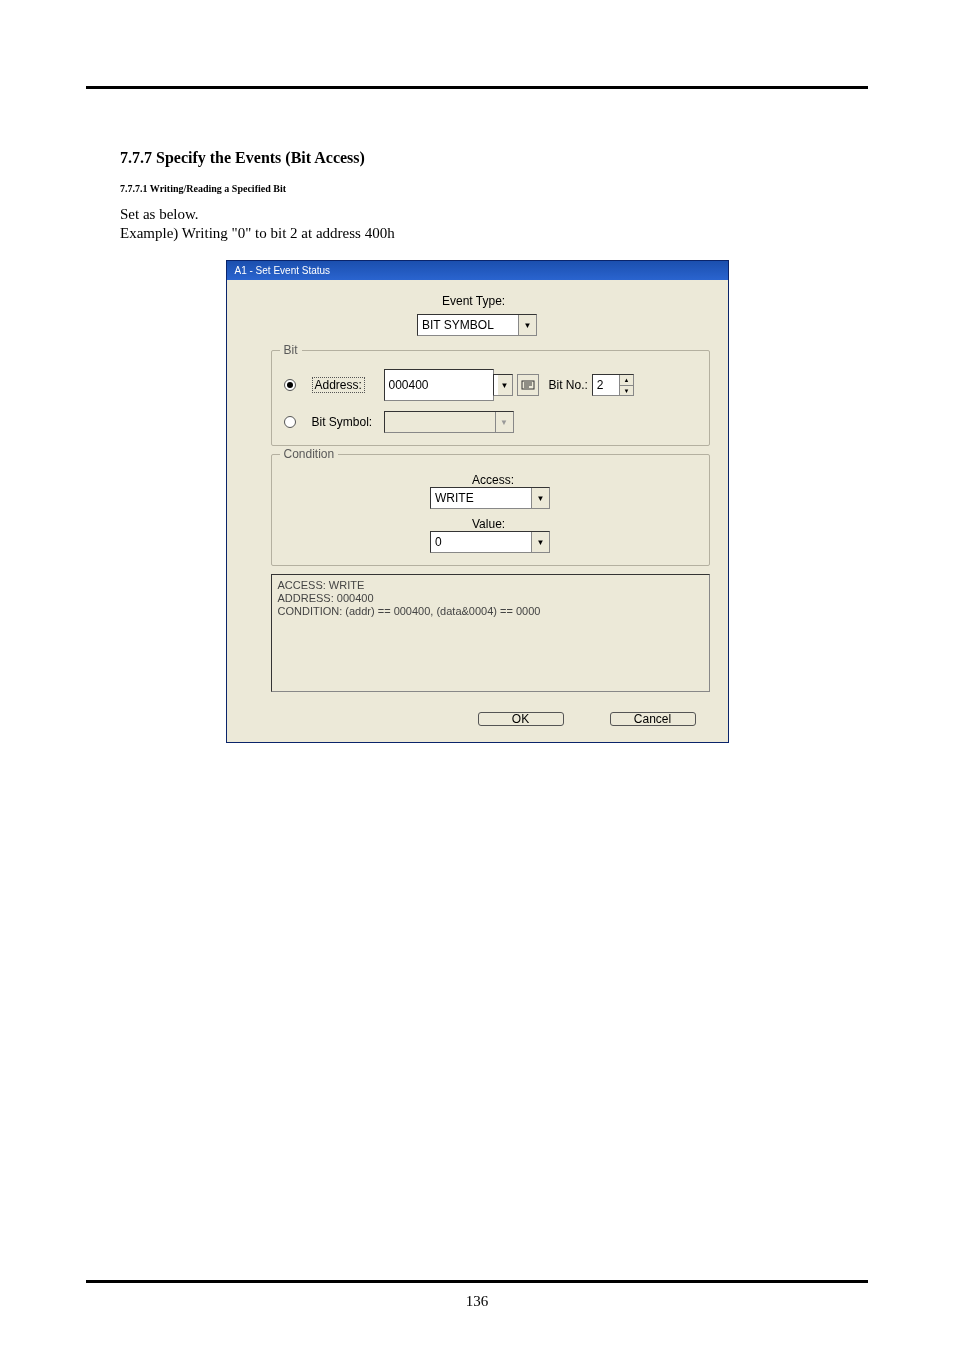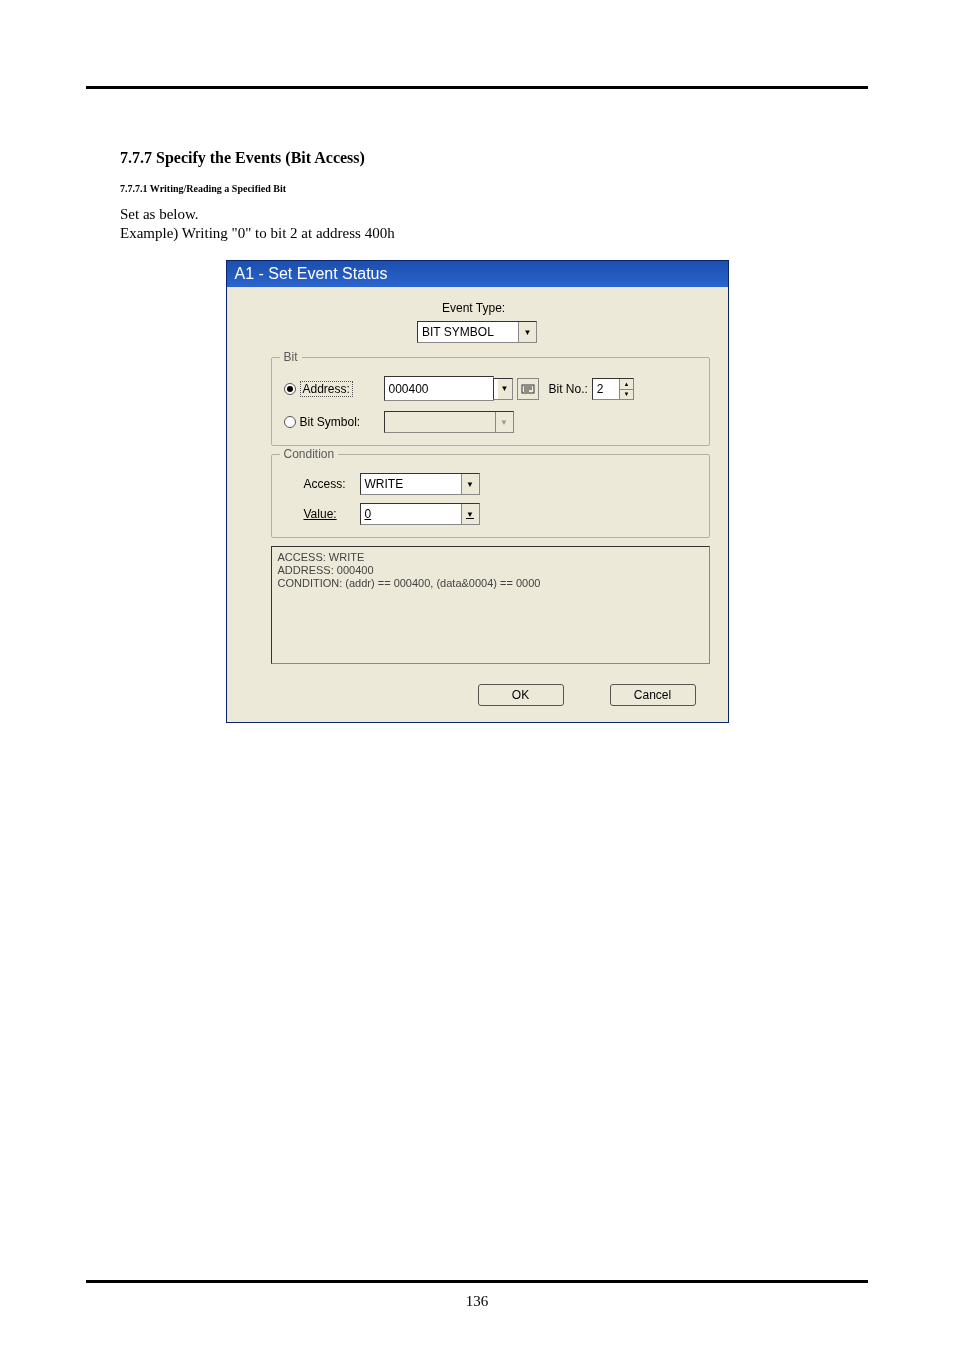--- a/index.html
+++ b/index.html
@@ -46,21 +46,21 @@
     font-family: Tahoma, Arial, sans-serif;
     font-size: 12px;
     color: #000;
     background: #ece9d8;
     border: 1px solid #0a246a;
   }
   .titlebar {
     background: linear-gradient(#1b4fae,#2a64cf);
     color: #fff;
     padding: 4px 8px;
-    font-size: 16px;
+    font-size: 10px;
   }
   .dialog-body {
     padding: 14px 18px 16px 18px;
   }
   .row { display: flex; align-items: center; gap: 6px; }
   .event-type-row { margin-bottom: 14px; flex-direction: column; }
   .field-label { min-width: 70px; }
   .combo {
     display: inline-flex;
     align-items: center;
@@ -96,29 +96,29 @@
     top: -18px;
     left: -4px;
     background: #ece9d8;
     display: inline-block;
     padding: 0 4px;
     color: #5a5a5a;
     height: 14px;
     margin-bottom: -14px;
   }
   .radio {
-    display:inline-flex; align-items:center; gap:4px;
+    display:inline-flex; align-items:center; gap:16px;
   }
   .radio-circle {
     width:12px; height:12px; border-radius:50%; border:1px solid #555; background:#fff; display:inline-flex; align-items:center; justify-content:center;
   }
   .radio-dot { width:6px; height:6px; border-radius:50%; background:#000; }
   .dotted { border:1px dotted #555; padding:0 2px; }
   .addr-input {
-    width:110px; height:25px; border:1px inset #888; background:#fff; padding-left:4px; display:inline-flex; align-items:center;
+    width:110px; height:32px; border:1px inset #888; background:#fff; padding-left:4px; display:inline-flex; align-items:center;
   }
   .iconbtn {
     width:22px; height:22px; border:1px solid #888; background:#ece9d8; display:inline-flex; align-items:center; justify-content:center;
   }
   .spinner {
     display:inline-flex; align-items:center;
     height:22px;
     border:1px inset #888; background:#fff;
     width:42px;
   }
@@ -135,38 +135,38 @@
     height:118px;
     font-size:11px;
     color:#444;
     line-height:1.2;
     font-family: Tahoma, sans-serif;
   }
   .btn-row {
     display:flex; justify-content:flex-end; gap:46px; padding-right:14px; margin-top:20px;
   }
   .btn {
-    width:86px; height:22px; border:1px solid #555; background:#ece9d8; display:flex; align-items:center; justify-content:center;
+    width:86px; height:14px; border:1px solid #555; background:#ece9d8; display:flex; align-items:center; justify-content:center;
     font-family: Tahoma, sans-serif; font-size:12px;
     border-radius:3px;
   }
   .bottom-rule {
     border-top:1px solid #000;
     border-bottom:2px solid #000;
     height:3px;
     margin: 0 86px 10px 86px;
   }
   .page-number {
     text-align:center;
     font-size:15px;
     margin-bottom: 40px;
   }
   .bit-row1 { margin-top:-6px; margin-bottom:10px; display:flex; align-items:center;}
   .bit-row2 { display:flex; align-items:center; }
-  .cond-row { display:flex; align-items:center; margin-bottom:8px;}
+  .cond-row { display:flex; align-items:center; margin-bottom:8px;flex-direction:column;}
   .cond-row:first-of-type{margin-top:-6px;}
   .lbl2 { width:76px; padding-left:20px;}
 </style>
 </head>
 <body>
 
 <div class="page">
   <div class="top-rule"></div>
 
   <div class="content">
@@ -248,21 +248,21 @@
             <span class="legend">Condition</span>
             <div class="cond-row">
               <span class="lbl2">Access:</span>
               <span class="combo" style="width:120px">
                 <span class="ctext">WRITE</span>
                 <span class="combo-btn">
                     <span class="triangle">▼</span>
                   </span>
               </span>
             </div>
-            <div class="cond-row" style="margin-bottom:0;text-decoration:underline;">
+            <div class="cond-row" style="margin-bottom:0;">
               <span class="lbl2">Value:</span>
               <span class="combo" style="width:120px">
                 <span class="ctext">0</span>
                 <span class="combo-btn">
                     <span class="triangle">▼</span>
                   </span>
               </span>
             </div>
           </div>
 

